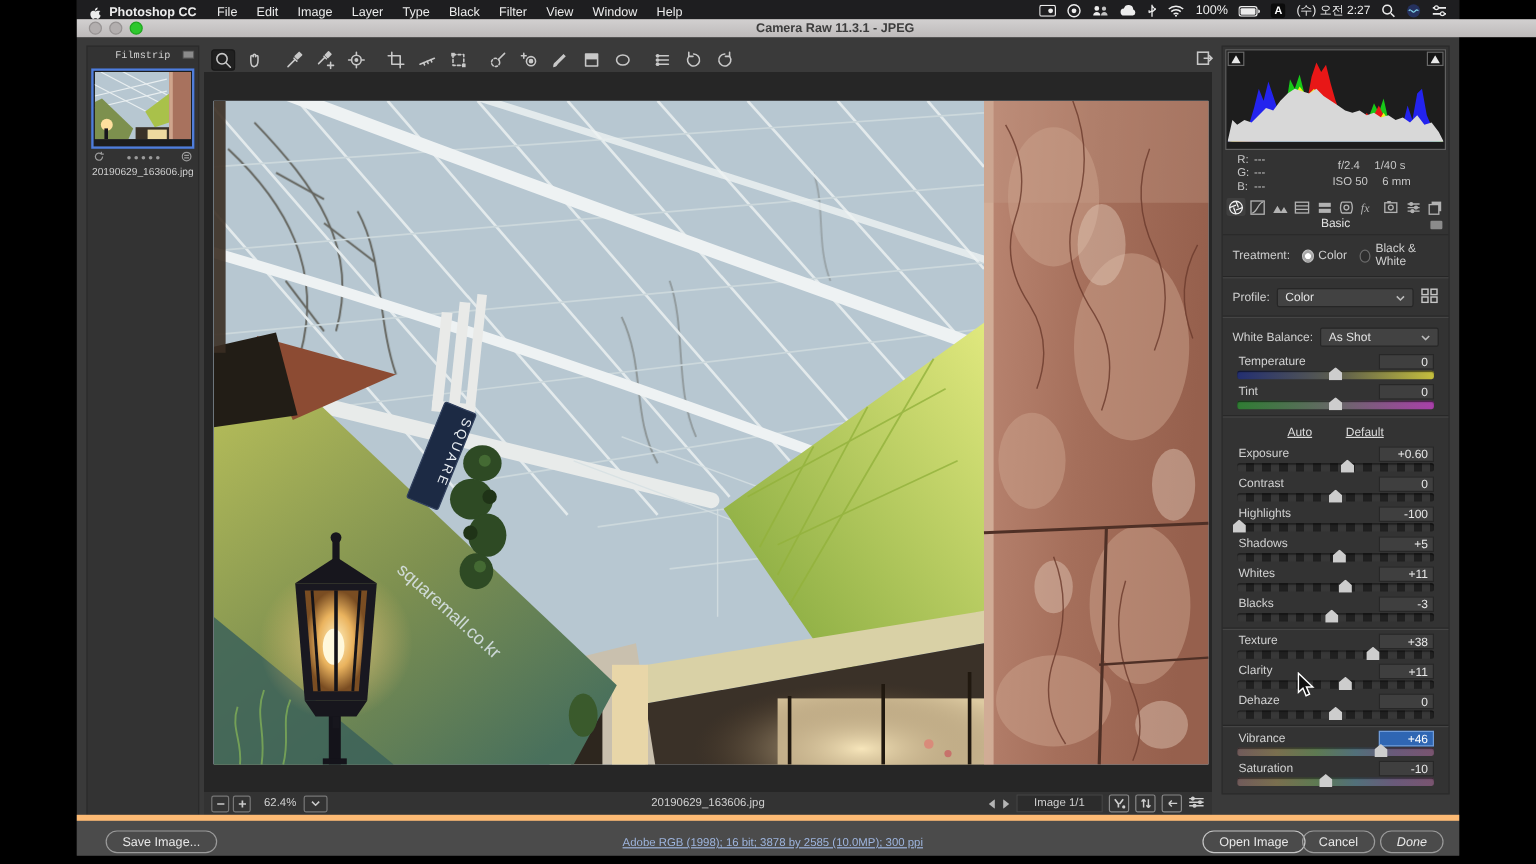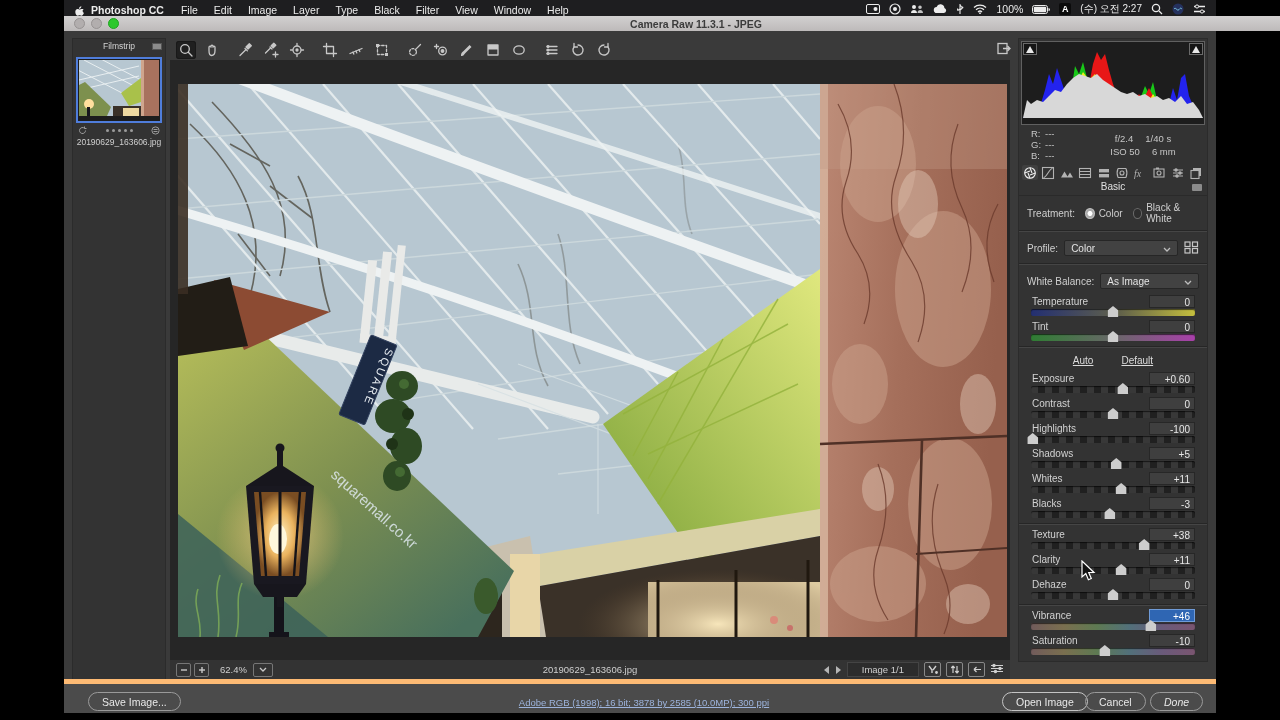--- a/index.html
+++ b/index.html
@@ -23,21 +23,21 @@
             background:linear-gradient(#d2d0d0,#bdbaba);display:flex;align-items:center;}
   .lights{display:flex;gap:6px;margin-left:10px;}
   .light{width:9px;height:9px;border-radius:50%;}
   .l-dim{background:#b2aeae;border:0.5px solid #979393;}
   .l-green{background:#2dc82d;border:0.5px solid #1fa51f;}
   .wtitle{position:absolute;left:0;right:0;text-align:center;color:#3c3c3c;font-size:10.5px;font-weight:bold;}
 
   
   .filmstrip{position:absolute;left:8px;top:38px;width:94px;height:642px;background:#333;
              border:1px solid #2b2b2b;box-sizing:border-box;color:#c9c9c9;}
-  .fshead{height:13px;position:relative;text-align:center;font-size:8.5px;padding-top:2px;color:#d2d2d2;}
+  .fshead{height:13px;position:relative;text-align:center;font-size:8.5px;padding-top:2px;color:#d2d2d2;font-family:Liberation Mono, monospace;}
   .fshead .fsmenu{position:absolute;right:3px;top:3px;}
   .thumbwrap{margin:3px 3px 1px;border:2px solid #4f7ddb;background:#1d1d1d;padding:1px;}
   .tcontrols{display:flex;align-items:center;justify-content:space-between;padding:0 5px;height:12px;}
   .dots{display:flex;gap:3px;}
   .dot{width:3px;height:3px;border-radius:50%;background:#9b9b9b;}
   .fname{font-size:8.5px;text-align:center;color:#cfcfcf;margin-top:1px;}
 
   
   .toolbar{position:absolute;left:112px;top:40px;height:20px;display:flex;align-items:center;gap:6px;}
   .tool{width:20px;height:18px;display:flex;align-items:center;justify-content:center;border-radius:3px;}
@@ -758,21 +758,21 @@
               <rect x="1" y="1" width="5" height="4.5"></rect>
               <rect x="8.5" y="1" width="5" height="4.5"></rect>
               <rect x="1" y="7.5" width="5" height="4.5"></rect>
               <rect x="8.5" y="7.5" width="5" height="4.5"></rect>
             </svg></span>
     </div>
     <div class="pdiv"></div>
     <div class="prow">
       <span>White Balance:</span>
       <span class="selbox">
-        <span>As Image</span>
+        <span>As Shot</span>
         <span class="chev"><svg width="8" height="5" viewBox="0 0 8 5">
                 <path d="M1 1l3 3 3-3"></path>
               </svg></span>
       </span>
     </div>
 
     <div class="srow">
       <span class="sl">Temperature</span>
       <span class="sv">0</span>
       <span class="st track-temp">

